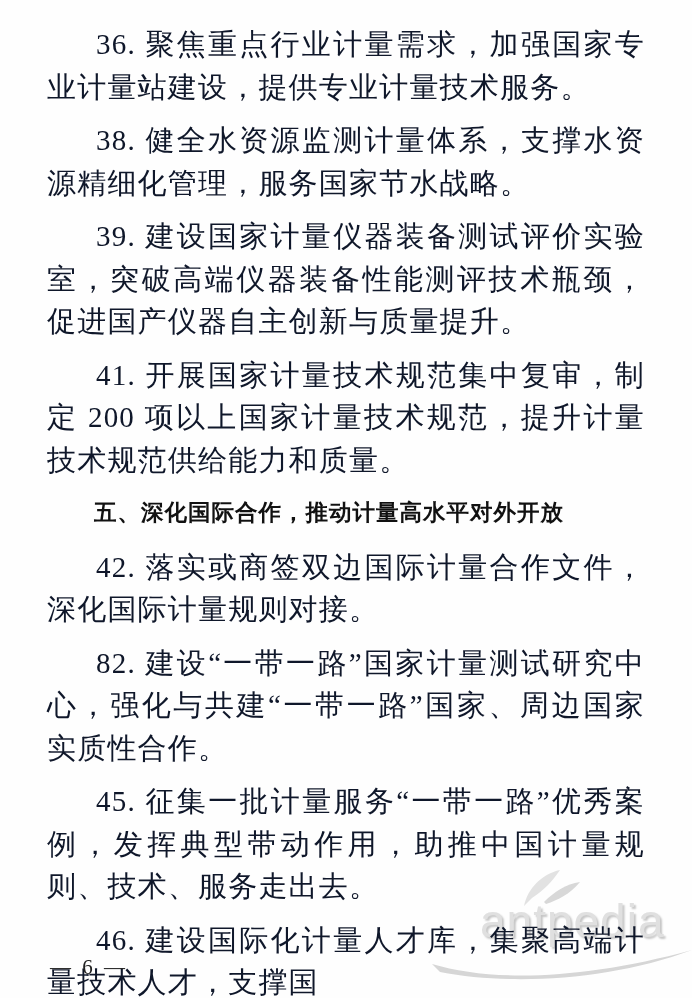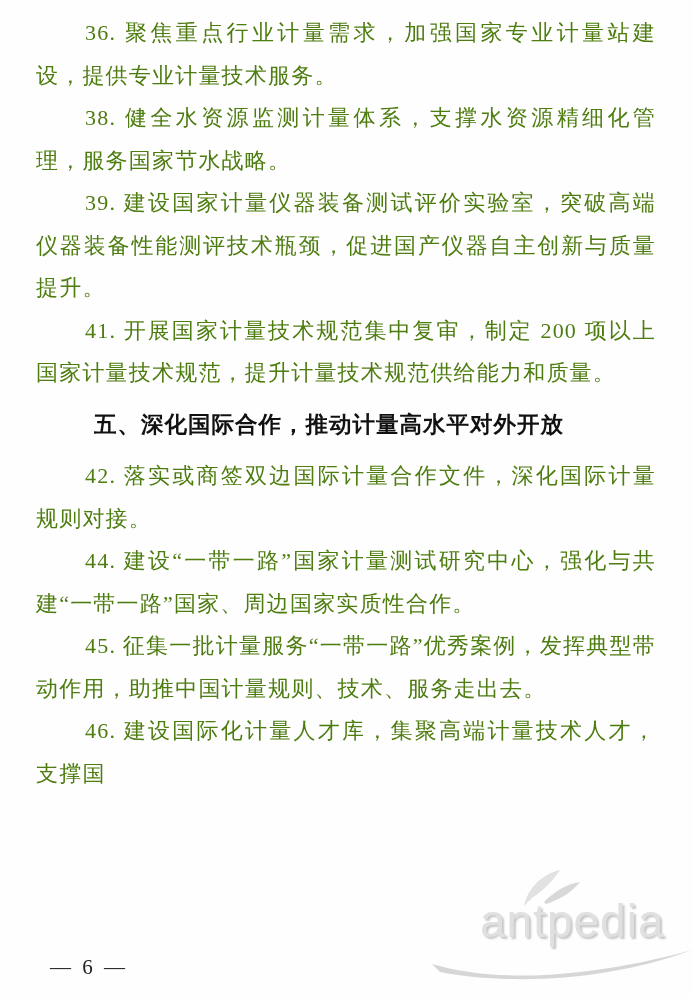--- a/index.html
+++ b/index.html
@@ -12,27 +12,27 @@
     font-family: "Liberation Serif", "DejaVu Serif", serif;
   }
   .content {
     position: absolute;
     left: 36px;
     top: 12px;
     width: 620px;
     z-index: 1;
   }
   .item {
-    margin: 0;
-    font-size: 22px;
+    margin: 11px;
+    font-size: 29px;
     line-height: 42.5px;
     letter-spacing: 1.2px;
     text-indent: 49px;
     text-align: justify;
-    color: #4d7c0f;
+    color: #0f172a;
   }
   .heading {
     margin: 9px;
     font-size: 22.5px;
     line-height: 42.5px;
     letter-spacing: 1px;
     text-indent: 49px;
     font-family: "Liberation Sans", "DejaVu Sans", sans-serif;
     font-weight: bold;
     color: #111111;
@@ -83,21 +83,21 @@
 
 <div class="page">
 
   <div class="content">
     <p class="item">36. 聚焦重点行业计量需求，加强国家专业计量站建设，提供专业计量技术服务。</p>
     <p class="item">38. 健全水资源监测计量体系，支撑水资源精细化管理，服务国家节水战略。</p>
     <p class="item">39. 建设国家计量仪器装备测试评价实验室，突破高端仪器装备性能测评技术瓶颈，促进国产仪器自主创新与质量提升。</p>
     <p class="item">41. 开展国家计量技术规范集中复审，制定 200 项以上国家计量技术规范，提升计量技术规范供给能力和质量。</p>
     <p class="heading">五、深化国际合作，推动计量高水平对外开放</p>
     <p class="item">42. 落实或商签双边国际计量合作文件，深化国际计量规则对接。</p>
-    <p class="item">44. 建设“一带一路”国家计量测试研究中心，强化与共建“一带一路”国家、周边国家实质性合作。</p>
+    <p class="item">82. 建设“一带一路”国家计量测试研究中心，强化与共建“一带一路”国家、周边国家实质性合作。</p>
     <p class="item">45. 征集一批计量服务“一带一路”优秀案例，发挥典型带动作用，助推中国计量规则、技术、服务走出去。</p>
     <p class="item">46. 建设国际化计量人才库，集聚高端计量技术人才，支撑国</p>
   </div>
 
   <div class="footer">— 6 —</div>
 
   <div class="watermark">
     <svg class="wm-leaf" width="70" height="40" viewBox="0 0 70 40">
       <path d="M10 38 C14 20 28 6 46 2 C38 14 30 22 18 30 Z" fill="#e2e2e2"></path>
       <path d="M30 34 C40 24 52 16 66 14 C56 26 44 32 32 36 Z" fill="#d8d8d8"></path>

